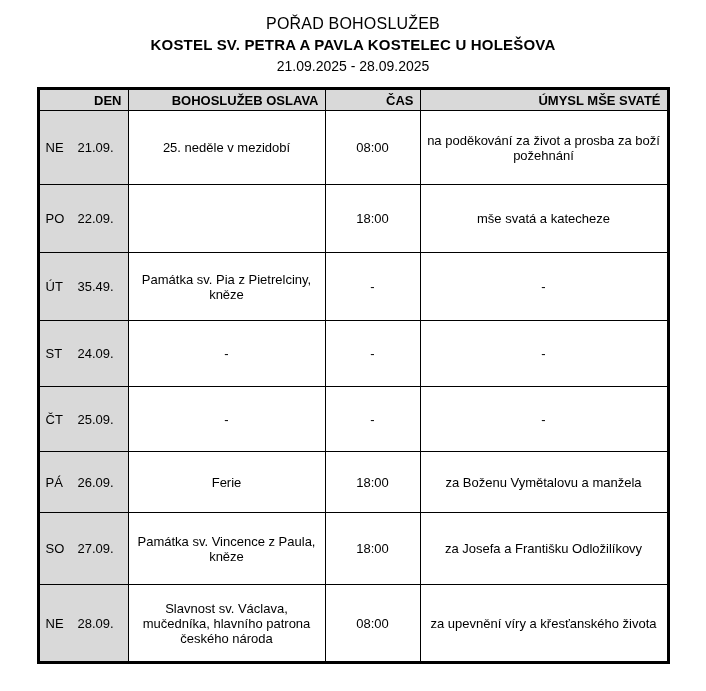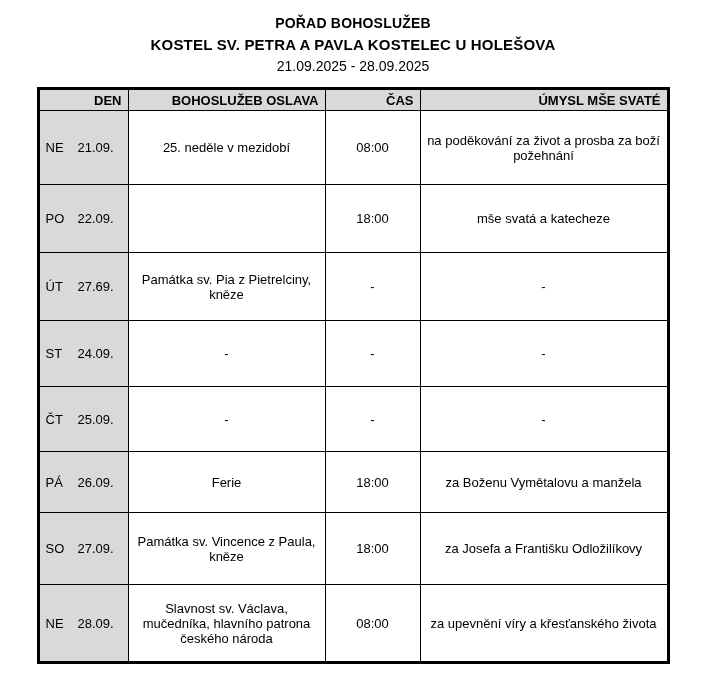--- a/index.html
+++ b/index.html
@@ -12,22 +12,22 @@
     height: 691px;
     font-family: "Liberation Sans", sans-serif;
     color: #000000;
     overflow: hidden;
   }
   .doc-header {
     text-align: center;
     padding-top: 13px;
   }
   .doc-title {
-    font-size: 14px;
-    font-weight: bold;
+    font-size: 16px;
+    font-weight: normal;
     line-height: 21px;
     letter-spacing: 0.2px;
   }
   .doc-subtitle {
     font-size: 15px;
     font-weight: bold;
     line-height: 21px;
     letter-spacing: 0.2px;
   }
   .doc-daterange {
@@ -132,21 +132,21 @@
       <tr>
         <td class="cell-den">
           <span class="day">PO</span><span class="date">22.09.</span>
         </td>
         <td class="cell-celebration"></td>
         <td class="cell-time">18:00</td>
         <td class="cell-intention">mše svatá a katecheze</td>
       </tr>
       <tr>
         <td class="cell-den">
-          <span class="day">ÚT</span><span class="date">27.69.</span>
+          <span class="day">ÚT</span><span class="date">35.49.</span>
         </td>
         <td class="cell-celebration">Památka sv. Pia z Pietrelciny, kněze</td>
         <td class="cell-time">-</td>
         <td class="cell-intention">-</td>
       </tr>
       <tr>
         <td class="cell-den">
           <span class="day">ST</span><span class="date">24.09.</span>
         </td>
         <td class="cell-celebration">-</td>

